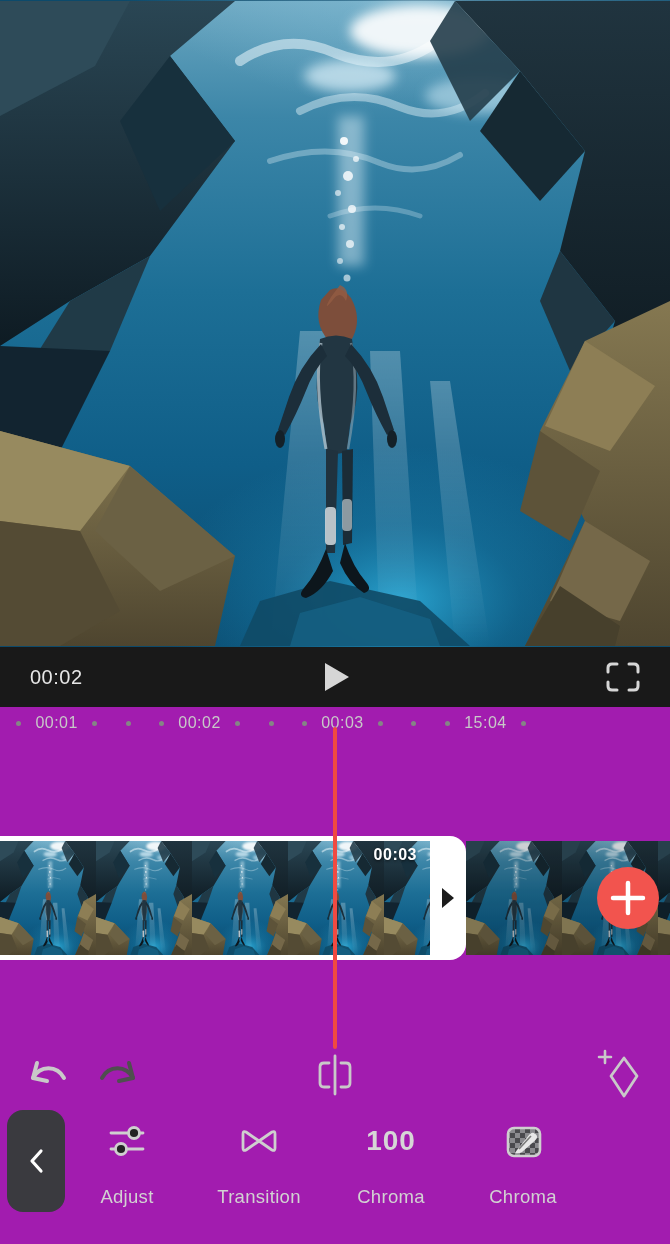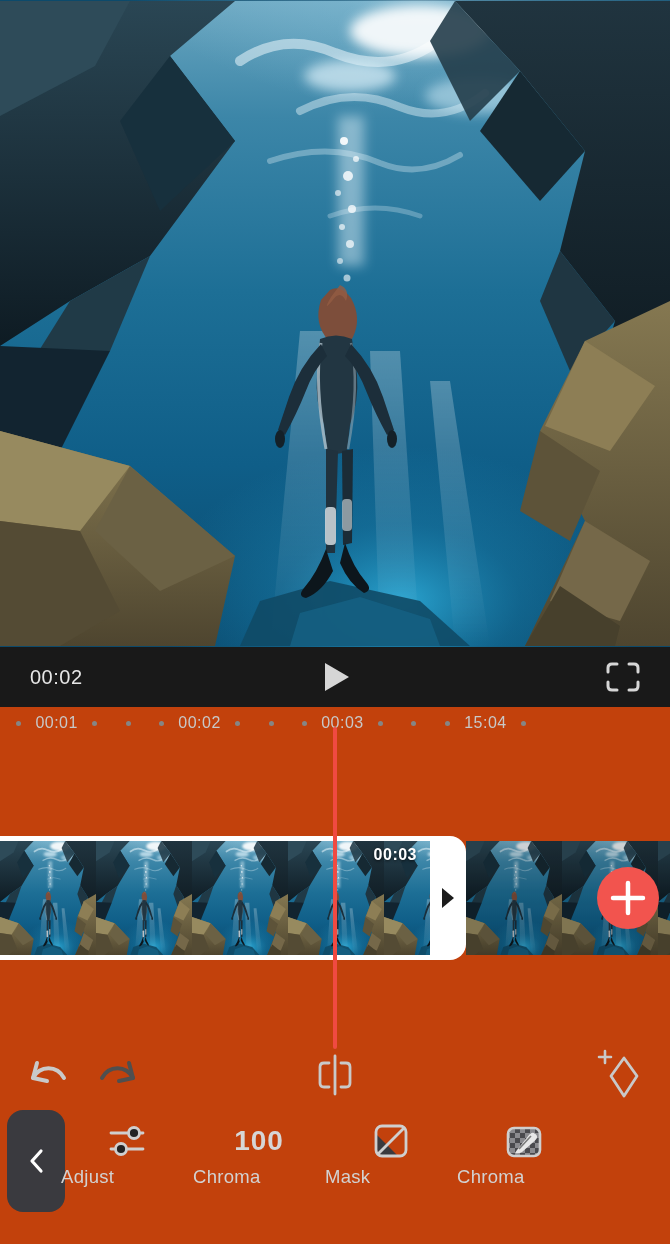--- a/index.html
+++ b/index.html
@@ -1,18 +1,18 @@
 <!DOCTYPE html>
 <html style="--accent: #f2544e; --playhead: #f04a42;"><head>
 <meta charset="utf-8">
 <style>
   html,body{margin:0;padding:0;background:#000;}
   body{width:670px;height:1244px;overflow:hidden;font-family:"Liberation Sans",sans-serif;
        -webkit-font-smoothing:antialiased;}
-  .screen{position:relative;width:670px;height:1244px;background:#c2410c;overflow:hidden;}
+  .screen{position:relative;width:670px;height:1244px;background:#a21caf;overflow:hidden;}
 
   
   .preview{position:absolute;left:0;top:0;width:670px;height:647px;overflow:hidden;background:#0c4a6b;}
   .preview svg{display:block;width:670px;height:647px;}
 
   
   .playbar{position:absolute;left:0;top:647px;width:670px;height:60px;background:#191919;
            display:flex;align-items:center;}
   .time{position:absolute;left:30px;top:0;height:60px;display:flex;align-items:center;
         color:#e6e6e6;font-size:20px;letter-spacing:.5px;}
@@ -56,25 +56,25 @@
   .redo{left:94px;top:1054px;width:48px;height:42px;}
   .split{left:311px;top:1052px;width:48px;height:46px;}
   .keyframe{left:596px;top:1048px;width:50px;height:54px;}
 
   
   .toolbar{position:absolute;left:0;top:1100px;width:670px;height:144px;}
   .back-btn{position:absolute;left:7px;top:10px;width:58px;height:102px;border-radius:16px;
             background:#3a3a3f;border:none;cursor:pointer;display:flex;align-items:center;
             justify-content:center;}
   .tb-items{position:absolute;left:61px;top:18px;display:flex;}
-  .tb-item{width:132px;display:flex;flex-direction:column;cursor:pointer;}
+  .tb-item{width:132px;display:flex;flex-direction:column;align-items:center;cursor:pointer;}
   .tb-icon{height:46px;display:flex;align-items:center;justify-content:center;}
   .tb-value{height:46px;display:flex;align-items:center;justify-content:center;
             color:#d6d6d6;font-size:28px;font-weight:700;letter-spacing:1px;}
-  .tb-label{margin-top:2px;color:#d2d2d2;font-size:18.5px;letter-spacing:.3px;white-space:nowrap;}
+  .tb-label{margin-top:22px;color:#d2d2d2;font-size:18.5px;letter-spacing:.3px;white-space:nowrap;}
 </style>
 </head>
 <body>
 
 <svg width="0" height="0" style="position:absolute" aria-hidden="true">
   <defs>
     <linearGradient id="gw" x1="0" y1="0" x2="0" y2="1">
       <stop offset="0" stop-color="#6aa6c0"></stop>
         <stop offset=".18" stop-color="#3c86a8"></stop>
       <stop offset=".45" stop-color="#1d6f96"></stop>
@@ -341,36 +341,35 @@
           <svg width="46" height="46" viewBox="0 0 46 46" fill="none" stroke="#cfcfcf" stroke-width="2.8" stroke-linecap="round">
             <path d="M7,15 H39"></path>
               <circle cx="30" cy="15" r="5.5" fill="#232323"></circle>
             <path d="M7,31 H39"></path>
               <circle cx="17" cy="31" r="5.5" fill="#232323"></circle>
           </svg>
         </div>
         <div class="tb-label">Adjust</div>
       </div>
 
+      <div class="tb-item">
+        <div class="tb-icon">
+          <svg width="46" height="46" viewBox="0 0 46 46" fill="none" stroke="#cfcfcf" stroke-width="2.8" stroke-linejoin="round" stroke-linecap="round">
+            <path d="M23,23 L10,14 Q7,12.5 7,16 V30 Q7,33.5 10,32 Z"></path>
+            <path d="M23,23 L36,14 Q39,12.5 39,16 V30 Q39,33.5 36,32 Z"></path>
+          </svg>
+        </div>
+        <div class="tb-label">Transition</div>
+      </div>
 
       <div class="tb-item">
         <div class="tb-value">100</div>
         <div class="tb-label">Chroma</div>
       </div>
 
-      <div class="tb-item">
-        <div class="tb-icon">
-          <svg width="46" height="46" viewBox="0 0 46 46">
-            <path d="M9,17 V32 Q9,37 14,37 H29 Z" fill="#3a3a3e"></path>
-            <rect x="8" y="8" width="30" height="30" rx="6" fill="none" stroke="#cfcfcf" stroke-width="2.8"></rect>
-            <path d="M10,36 L36,10" stroke="#cfcfcf" stroke-width="2.8" stroke-linecap="round"></path>
-          </svg>
-        </div>
-        <div class="tb-label">Mask</div>
-      </div>
 
       <div class="tb-item">
         <div class="tb-icon">
           <svg width="46" height="46" viewBox="0 0 46 46">
             <rect x="8" y="10" width="32" height="28" rx="6" fill="url(#checker)"></rect>
             <rect x="8" y="10" width="32" height="28" rx="6" fill="none" stroke="#cfcfcf" stroke-width="2.6"></rect>
             <path d="M17,32 L29,17 Q32,13 35.5,16 Q39,19 35,22.5 L22,34 Q19,36 15,35 Z" fill="#e8e8e8"></path>
             <path d="M19,31 L31,18" stroke="#7a7a7a" stroke-width="1.6"></path>
           </svg>
         </div>

